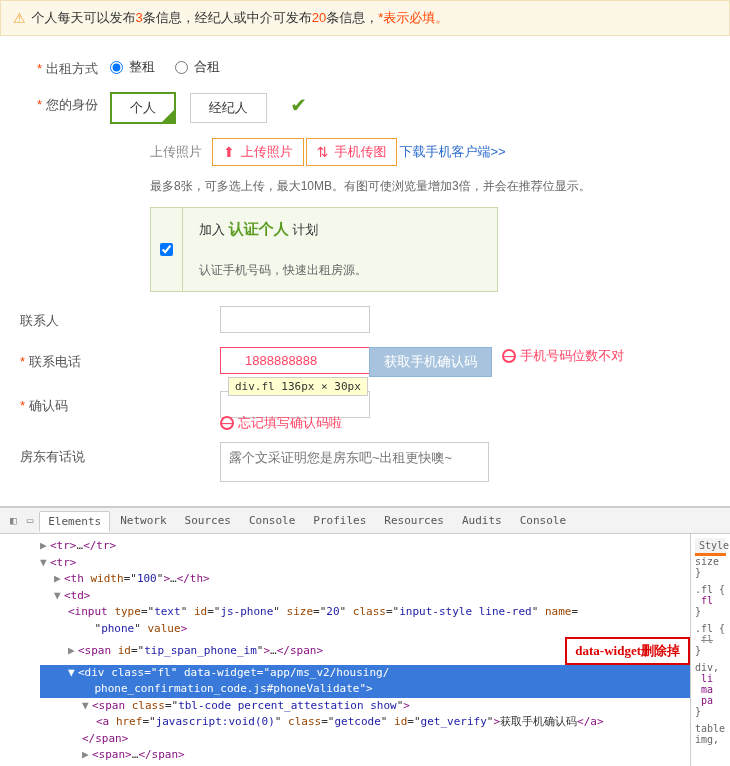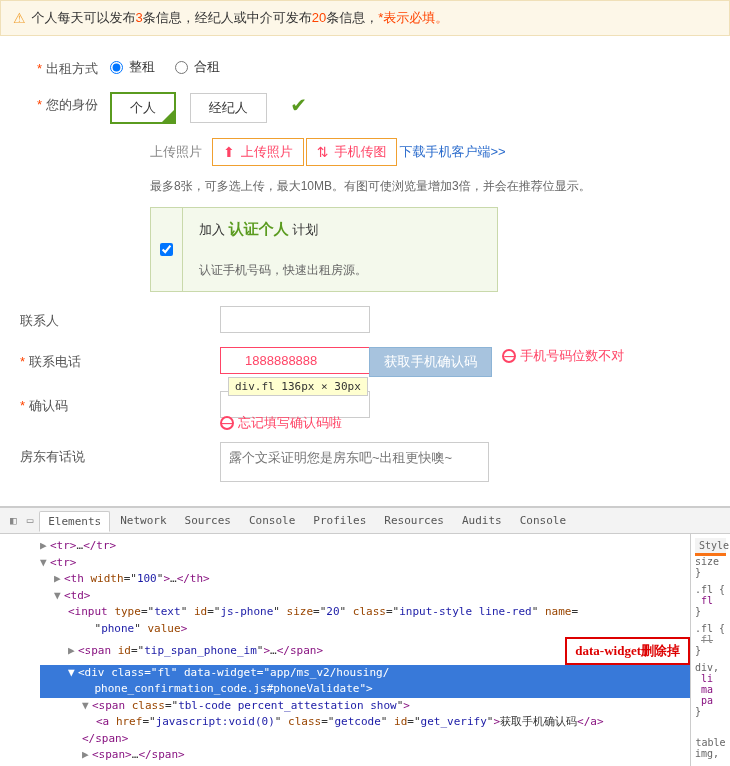--- a/index.html
+++ b/index.html
@@ -199,17 +199,17 @@
       <div style="padding-left:6px;"><span style="color:#881280">fl</span></div>
       <div>}</div>
       <div style="margin-top:6px;"><span>.fl {</span></div>
       <div style="padding-left:6px;" class="red-strike">fl</div>
       <div>}</div>
       <div style="margin-top:6px;">div,</div>
       <div style="padding-left:6px;color:#881280">li</div>
       <div style="padding-left:6px;color:#881280">ma</div>
       <div style="padding-left:6px;color:#881280">pa</div>
       <div>}</div>
-      <div style="margin-top:20px;text-align:center;">table</div>
+      <div style="margin-top:6px;">table</div>
       <div>img,</div>
     </div>
   </div>
 </div>
 
 </body></html>

